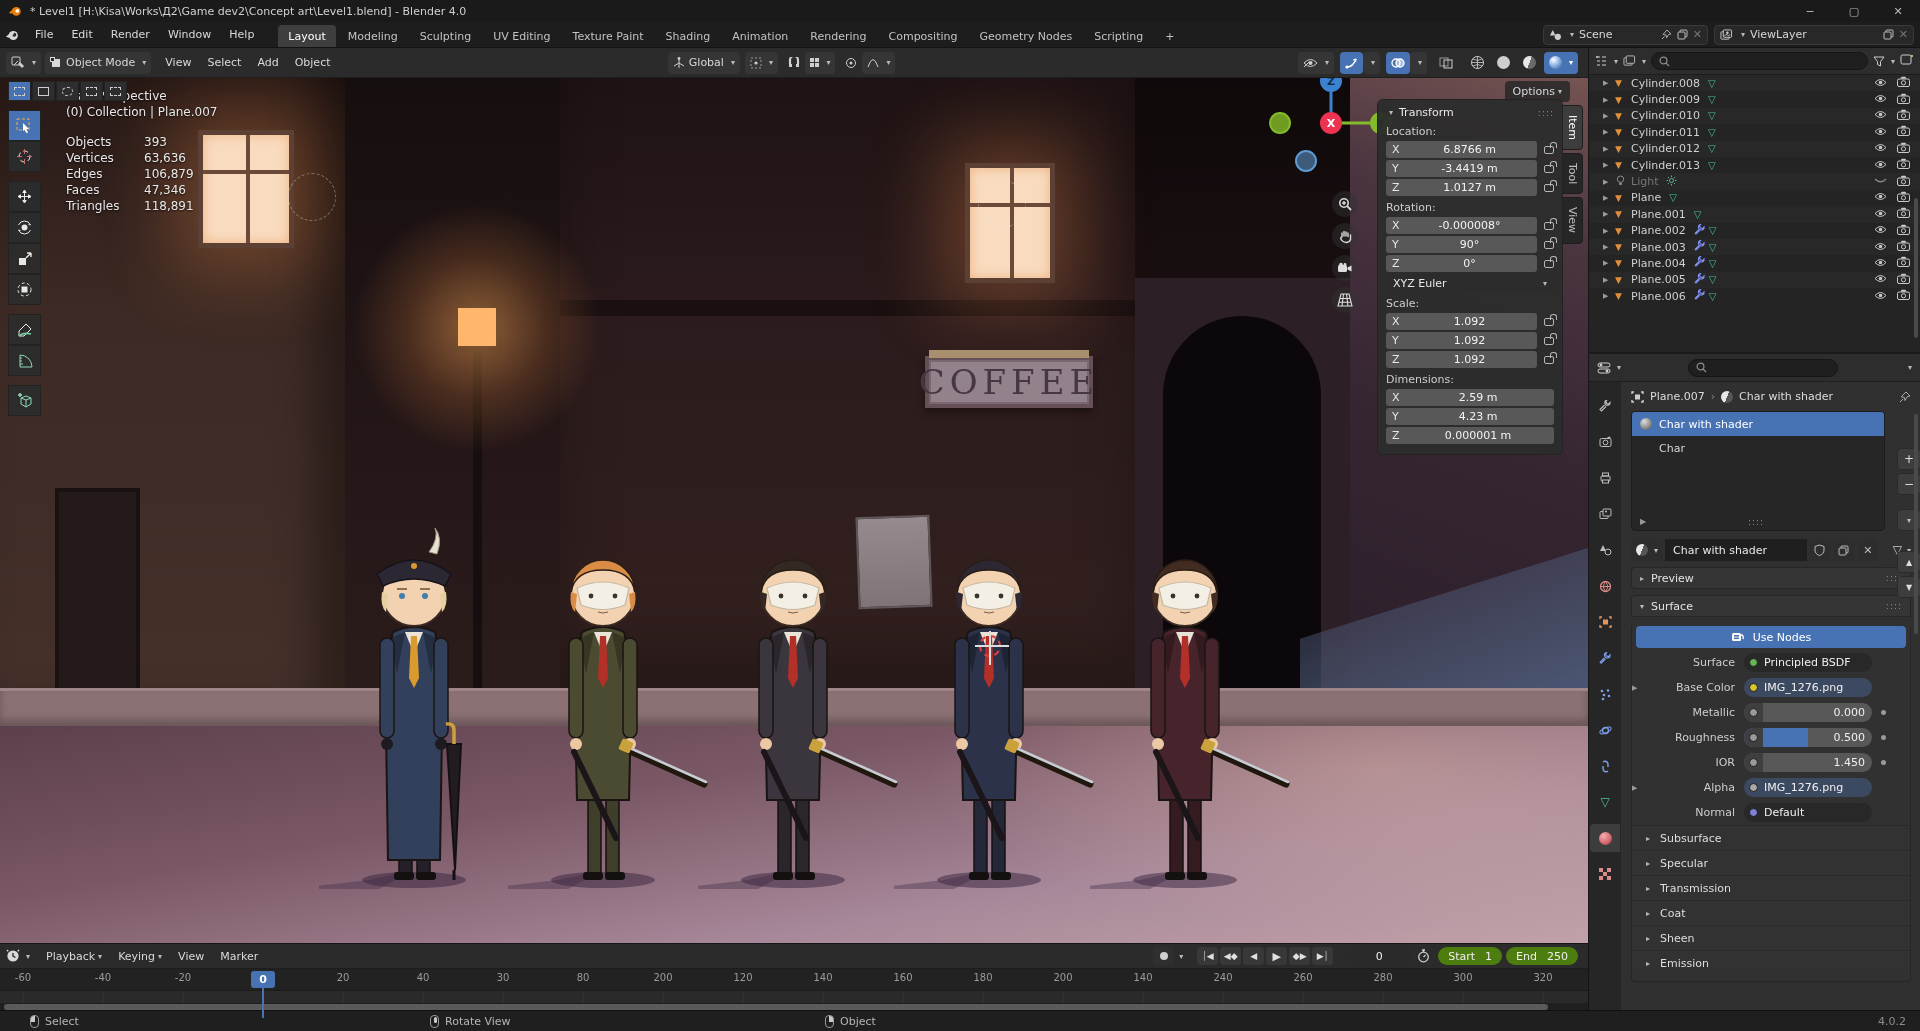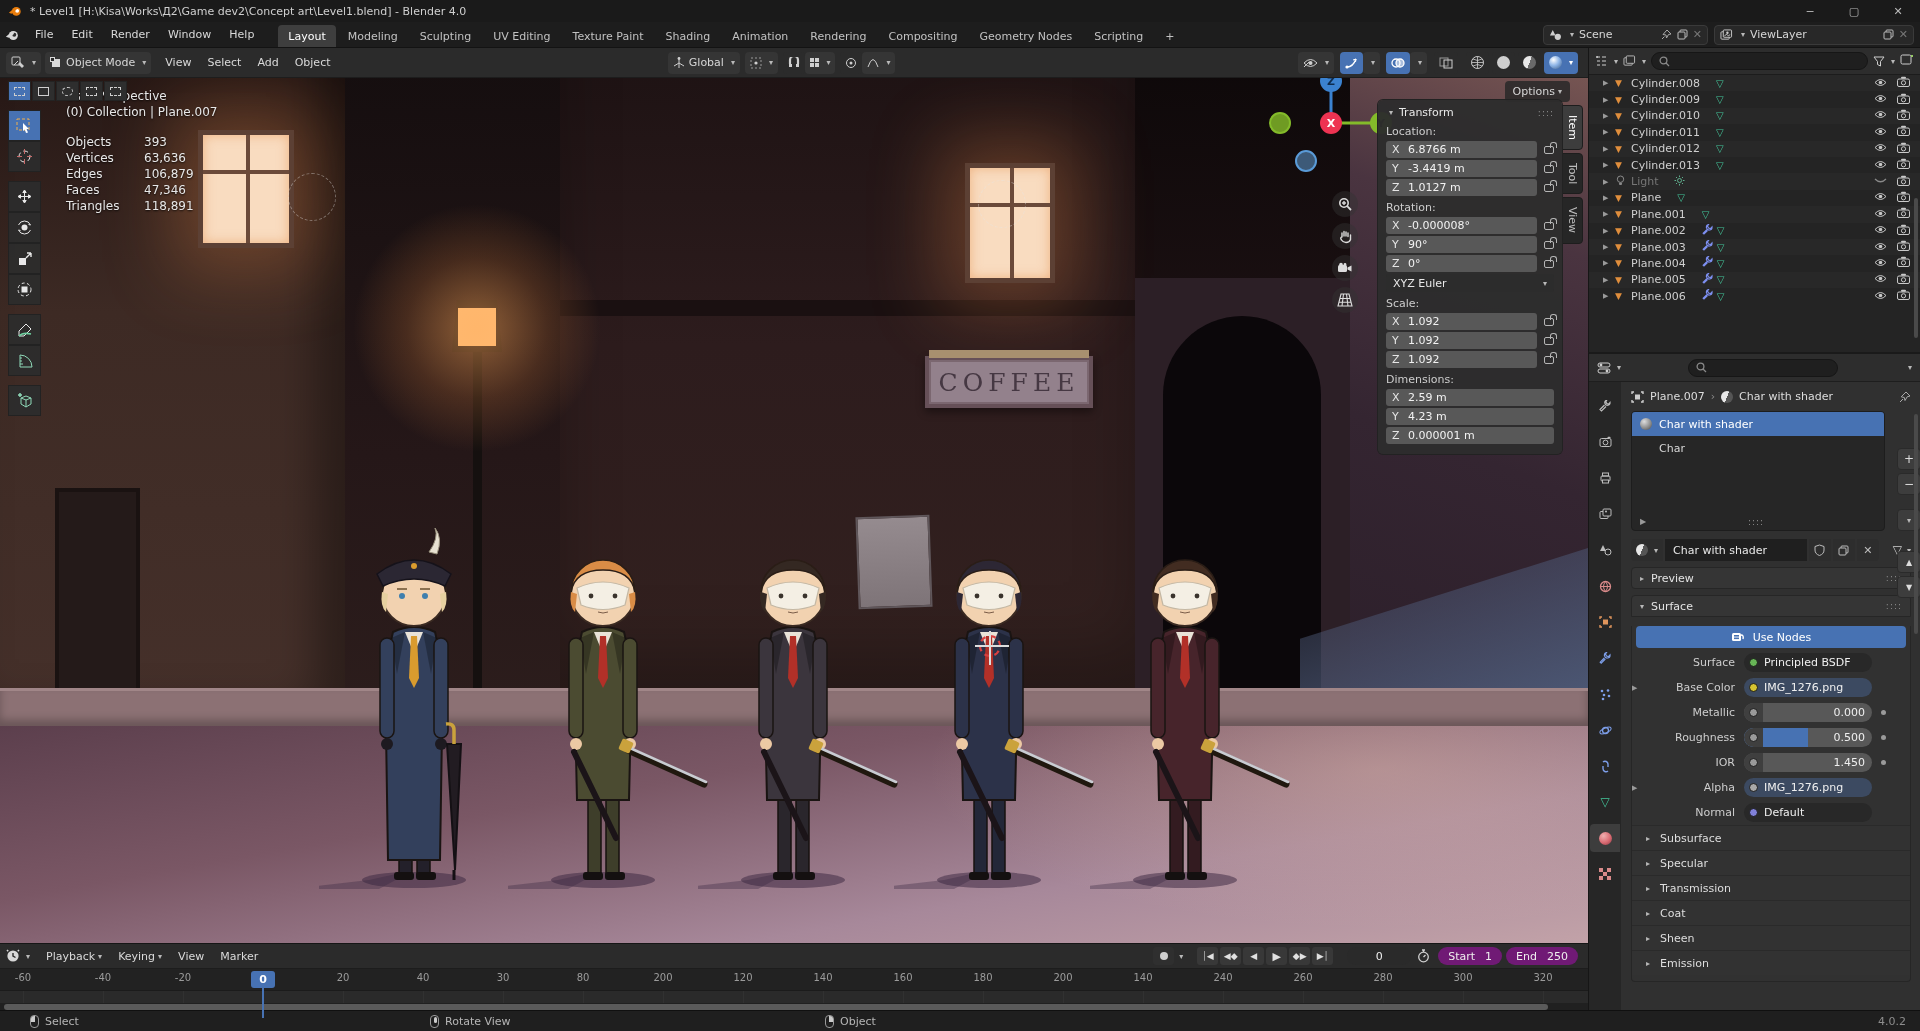--- a/index.html
+++ b/index.html
@@ -64,37 +64,37 @@
   .axis-ball { position:absolute; width:22px; height:22px; border-radius:50%; display:flex; align-items:center; justify-content:center; font-size:11px; font-weight:bold; color:#1c1c1c; }
   .nav-ico { position:absolute; left:1332px; width:26px; height:26px; border-radius:50%; background:rgba(50,50,50,.45); display:flex; align-items:center; justify-content:center; z-index:15; }
 
   
   #npanel { position:absolute; left:1378px; top:52px; width:184px; background:rgba(45,45,45,.96); border-radius:5px; padding:6px 8px 8px 8px; z-index:25; box-shadow:0 0 0 1px #222; }
   #npanel .ph { display:flex; align-items:center; color:#e8e8e8; margin-bottom:6px; }
   .np-label { color:#cdcdcd; margin:5px 0 3px 0; }
   .np-row { display:flex; align-items:center; margin-bottom:2px; }
   .np-field { flex:1; background:#585858; border-radius:3px; height:17px; display:flex; align-items:center; padding:0 6px; color:#f2f2f2; }
   .np-field .ax { width:16px; color:#e6e6e6; }
-  .np-field .val { flex:1; text-align:left; }
+  .np-field .val { flex:1; text-align:center; }
   .lock { position:relative; width:10px; height:8px; border:1.2px solid #b5b5b5; border-radius:2px; margin-left:7px; }
   .lock:before { content:''; position:absolute; top:-5px; left:3px; width:5px; height:5px; border:1.2px solid #b5b5b5; border-bottom:none; border-radius:3px 3px 0 0; transform:translateX(2px); }
   .np-dd { background:#2c2c2c; border-radius:3px; height:18px; display:flex; align-items:center; padding:0 7px; color:#e8e8e8; margin:2px 0 4px 0; }
   #np-tabs { position:absolute; left:1562px; top:57px; display:flex; flex-direction:column; gap:3px; z-index:24; }
   .np-tab { writing-mode:vertical-rl; background:#262626; color:#bdbdbd; padding:9px 3px; border-radius:0 4px 4px 0; border:1px solid #1d1d1d; font-size:11px; }
   .np-tab.active { background:#3d3d3d; color:#fff; }
 
   
   #outliner { position:absolute; left:1588px; top:48px; width:332px; height:304px; background:#242424; border-left:1px solid #161616; }
   #outliner-header { height:27px; background:#2d2d2d; border-bottom:1px solid #1c1c1c; display:flex; align-items:center; padding:0 6px; gap:5px; }
   .searchbox { background:#1f1f1f; border:1px solid #161616; border-radius:10px; height:18px; flex:1; display:flex; align-items:center; padding:0 7px; gap:5px; color:#888; }
   .ol-row { height:16.4px; display:flex; align-items:center; padding-left:14px; position:relative; }
   .ol-row:nth-child(odd) { background:#282828; }
   .ol-arrow { color:#9a9a9a; font-size:7px; width:12px; }
   .ol-obj { color:#e08e3c; font-size:9px; width:16px; }
-  .ol-name { color:#cfcfcf; margin-right:16px; }
+  .ol-name { color:#cfcfcf; margin-right:8px; }
   .ol-data { color:#43c59a; font-size:10px; }
   .ol-right { position:absolute; right:10px; display:flex; gap:10px; align-items:center; }
   .ol-row.dim .ol-name { color:#767676; }
 
   #properties { position:absolute; left:1588px; top:352px; width:332px; height:658px; background:#303030; border-left:1px solid #161616; border-top:2px solid #1a1a1a; }
   #prop-header { height:28px; background:#2d2d2d; border-bottom:1px solid #1e1e1e; display:flex; align-items:center; padding:0 8px; gap:8px; }
   #prop-tabs { position:absolute; left:0; top:28px; width:32px; height:630px; background:#262626; display:flex; flex-direction:column; align-items:center; padding-top:10px; gap:8px; }
   .ptab { width:30px; height:28px; display:flex; align-items:center; justify-content:center; border-radius:4px 0 0 4px; }
   .ptab.active { background:#3d3d3d; }
   #prop-body { position:absolute; left:32px; top:28px; width:300px; height:630px; padding:8px 10px 0 10px; }
@@ -131,21 +131,21 @@
   #tl-ruler { position:relative; height:22px; background:#222; border-bottom:1px solid #1b1b1b; }
   .tick { position:absolute; top:3px; color:#9b9b9b; font-size:10px; transform:translateX(-50%); }
   #playhead { position:absolute; top:2px; width:24px; height:17px; background:#4772b3; border-radius:3px; color:#fff; font-weight:bold; display:flex; align-items:center; justify-content:center; transform:translateX(-50%); z-index:3; }
   #playline { position:absolute; top:19px; width:2px; height:30px; background:#4772b3; z-index:3; }
   #tl-channels { position:relative; height:12px; background:#2a2a2a; }
   .chline { position:absolute; top:0; bottom:0; width:1px; background:#313131; }
   #tl-scroll { position:relative; height:8px; background:#202020; }
   #tl-scroll .bar { position:absolute; left:4px; top:1px; height:6px; width:1544px; background:#5a5a5a; border-radius:3px; }
   .transport { display:flex; gap:2px; }
   .tr-btn { width:21px; height:18px; display:flex; align-items:center; justify-content:center; color:#e0e0e0; font-size:9px; background:#383838; border-radius:3px; }
-  .pill { background:#701a75; border-radius:10px; height:18px; display:flex; align-items:center; padding:0 10px; gap:10px; color:#eee; }
+  .pill { background:#4d7c0f; border-radius:10px; height:18px; display:flex; align-items:center; padding:0 10px; gap:10px; color:#eee; }
 
   
   #statusbar { position:absolute; left:0; top:1010px; width:1920px; height:21px; background:#1f1f1f; border-top:1px solid #101010; display:flex; align-items:center; color:#b5b5b5; }
   .mouse { width:9px; height:13px; border:1px solid #999; border-radius:4px; position:relative; margin-right:6px; }
   .mouse i { position:absolute; background:#ccc; }
   .mouse.l i { left:0; top:0; width:4px; height:6px; border-radius:3px 0 0 0; }
   .mouse.m i { left:3px; top:1px; width:3px; height:6px; border-radius:2px; }
   .mouse.r i { right:0; top:0; width:4px; height:6px; border-radius:0 3px 0 0; }
 </style>
 </head>
@@ -239,21 +239,21 @@
   <div class="scene-layer" style="left:345px;top:20px;width:215px;height:645px;background:linear-gradient(#150e0f,#251718 60%,#2c1d1c)"></div>
   <div class="scene-layer" style="left:560px;top:0;width:575px;height:660px;background:linear-gradient(#1d1213,#2d1c1d 45%,#33211f);box-shadow:inset 0 -60px 60px rgba(0,0,0,.25)"></div>
   <div class="scene-layer" style="left:560px;top:252px;width:575px;height:16px;background:#1a1011"></div>
   <div class="lit-window" style="left:965px;top:115px;width:90px;height:120px">
       <div class="mull-v"></div>
       <div class="mull-h"></div>
     </div>
 
   <div class="scene-layer" style="left:925px;top:308px;width:168px;height:52px;background:#93818c;border:4px solid #665058;box-shadow:inset 0 0 0 2px #7b6770, 0 4px 8px rgba(0,0,0,.4)">
     <div style="position:absolute;left:0;top:-10px;width:100%;height:8px;background:#a8906f"></div>
-    <div style="width:100%;height:100%;display:flex;align-items:center;justify-content:center;font-family:'DejaVu Serif','Liberation Serif',serif;font-size:25px;letter-spacing:5px;color:#463843">COFFEE</div>
+    <div style="width:100%;height:100%;display:flex;align-items:center;justify-content:center;font-family:'DejaVu Serif','Liberation Serif',serif;font-size:34px;letter-spacing:5px;color:#463843">COFFEE</div>
   </div>
 
   <div class="scene-layer" style="left:1135px;top:230px;width:215px;height:435px;background:#2c1f26"></div>
   <div class="scene-layer" style="left:1163px;top:268px;width:158px;height:397px;background:#0b070a;border-radius:80px 80px 0 0"></div>
   <div class="scene-layer" style="left:1350px;top:0;width:238px;height:665px;background:linear-gradient(200deg,#7d5a55 0%,#4a3440 28%,#342531 60%,#2c1f2a)"></div>
   <div class="scene-layer" style="left:1300px;top:500px;width:288px;height:165px;background:linear-gradient(160deg,#55618132,#4d5a78);clip-path:polygon(0 55%,100% 0,100% 100%,0 100%)"></div>
 
   <div class="scene-layer" style="left:473px;top:300px;width:9px;height:460px;background:#15100f"></div>
   <div class="scene-layer" style="left:452px;top:252px;width:50px;height:52px;background:#1a1311;clip-path:polygon(10% 0,90% 0,100% 100%,0 100%)">
     <div style="position:absolute;left:6px;top:8px;right:6px;bottom:6px;background:#ffc27c"></div>

